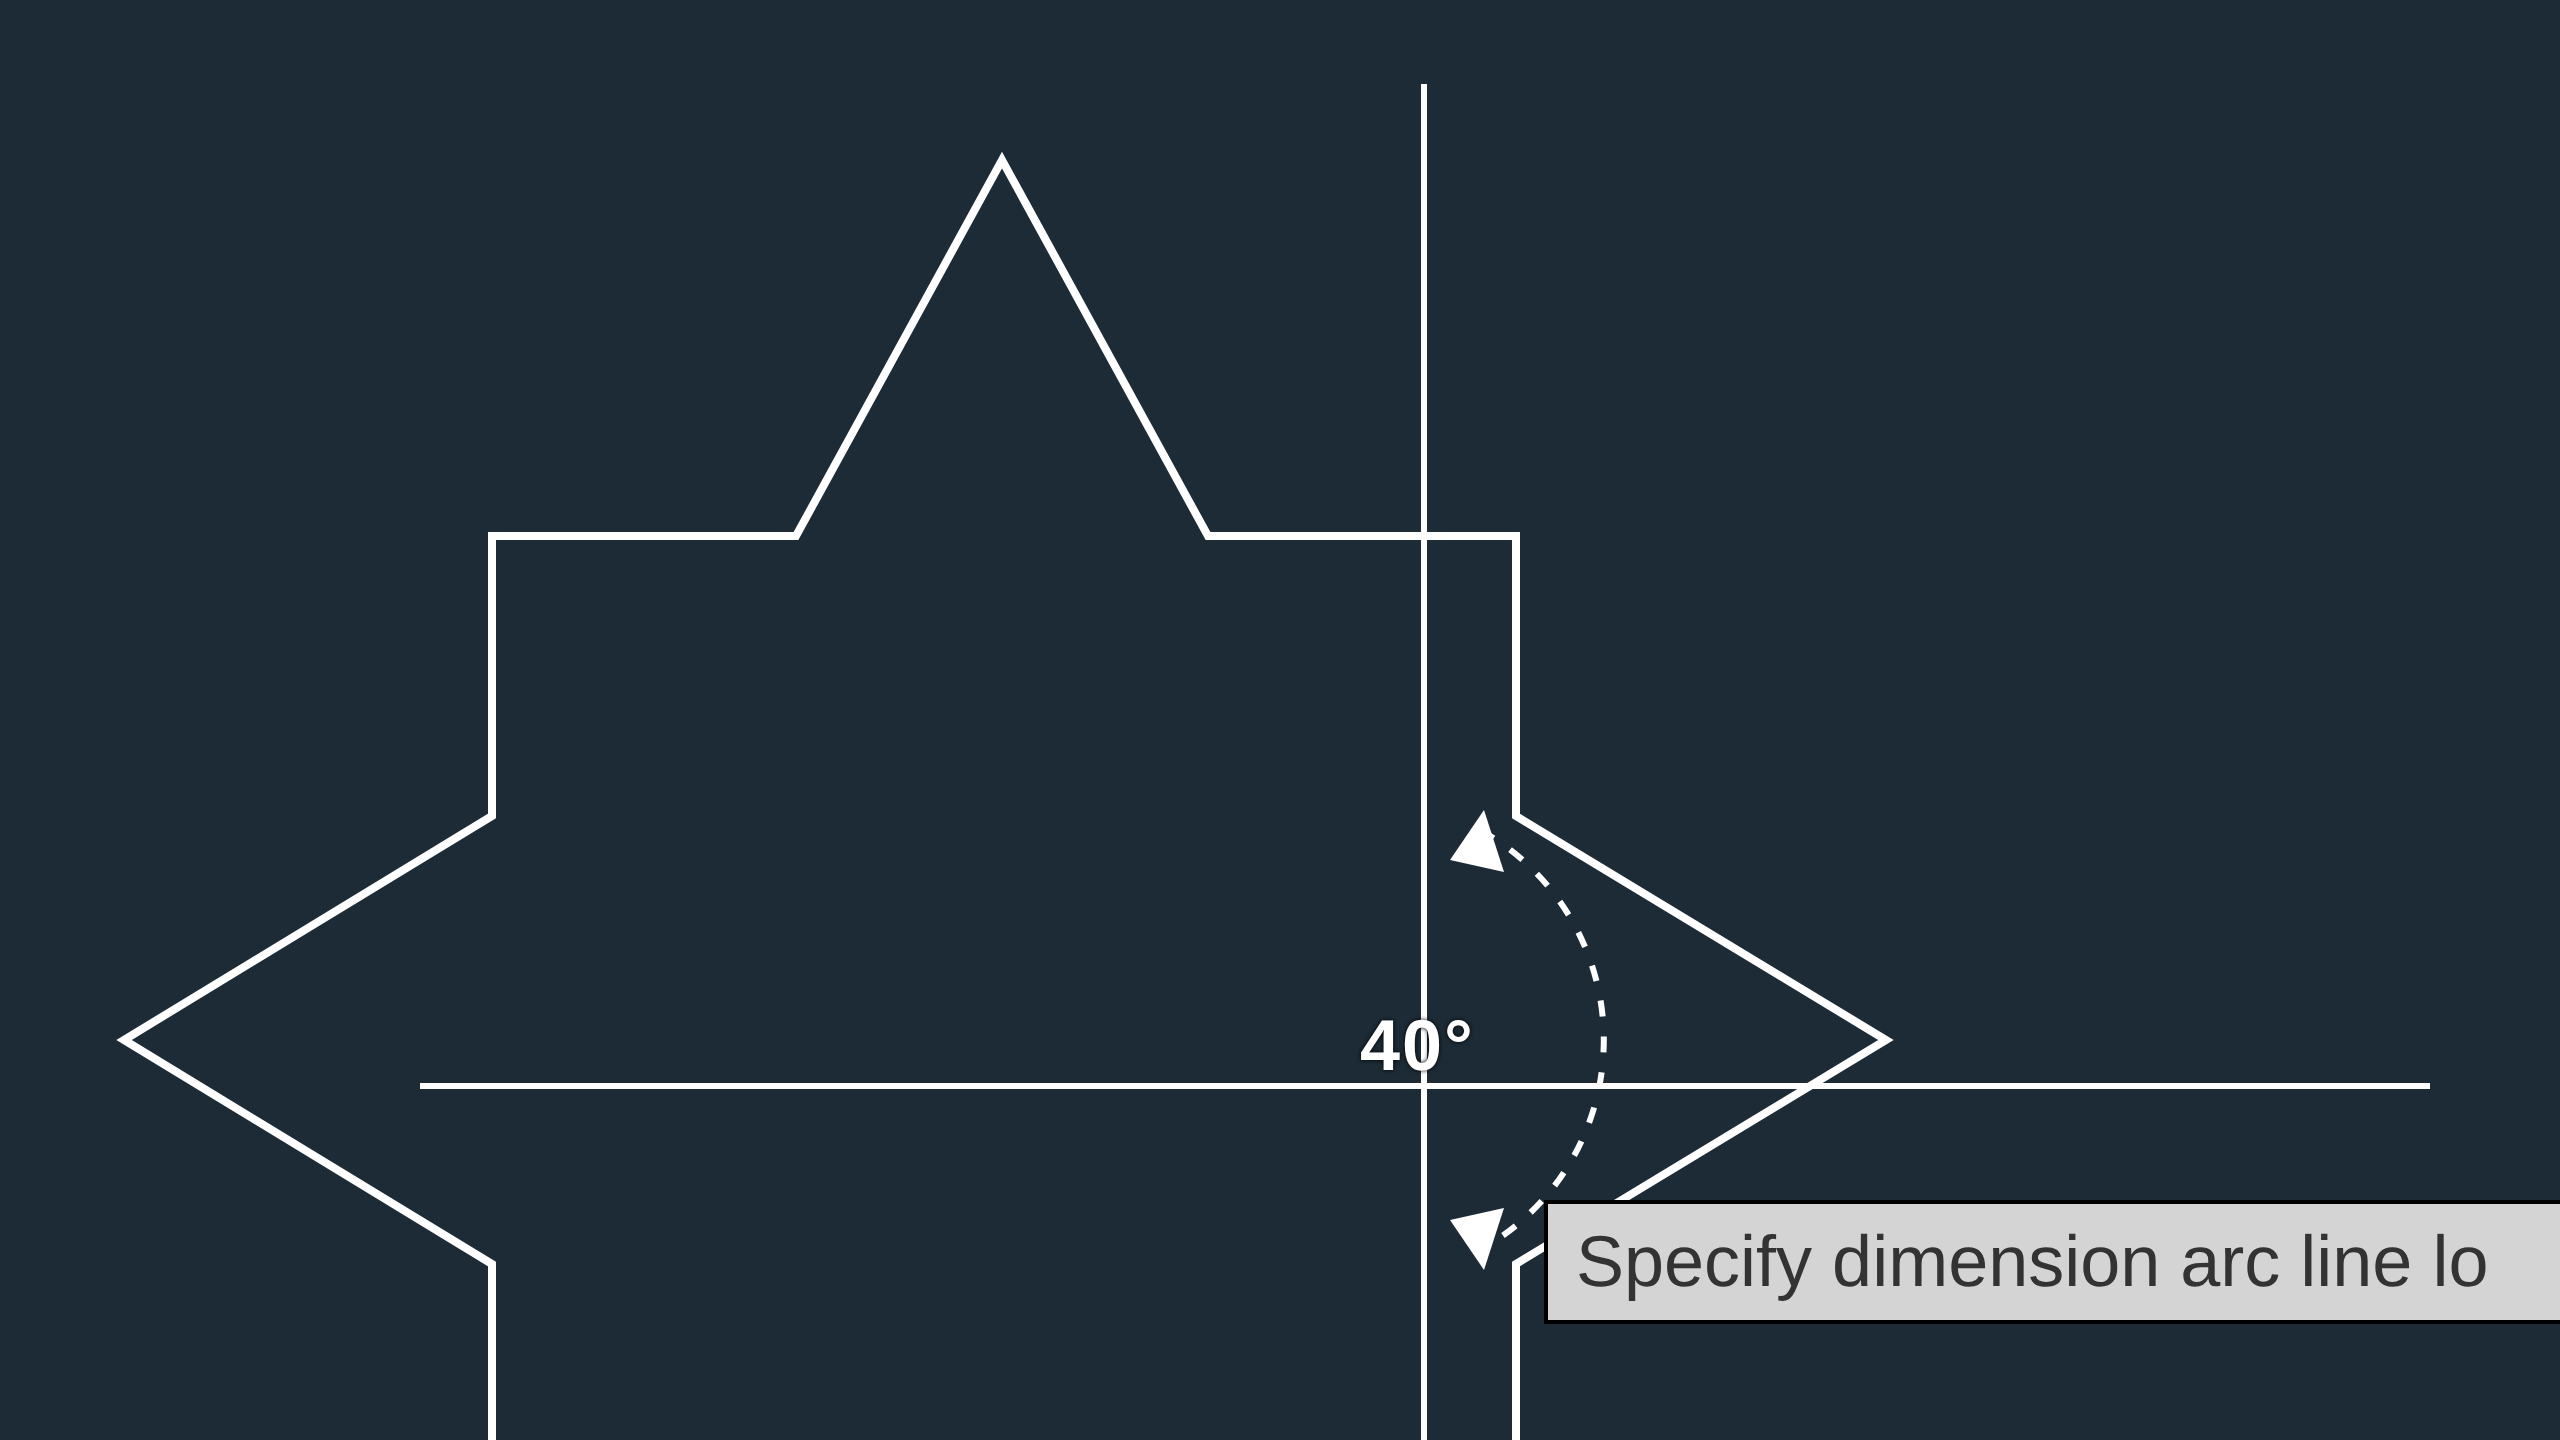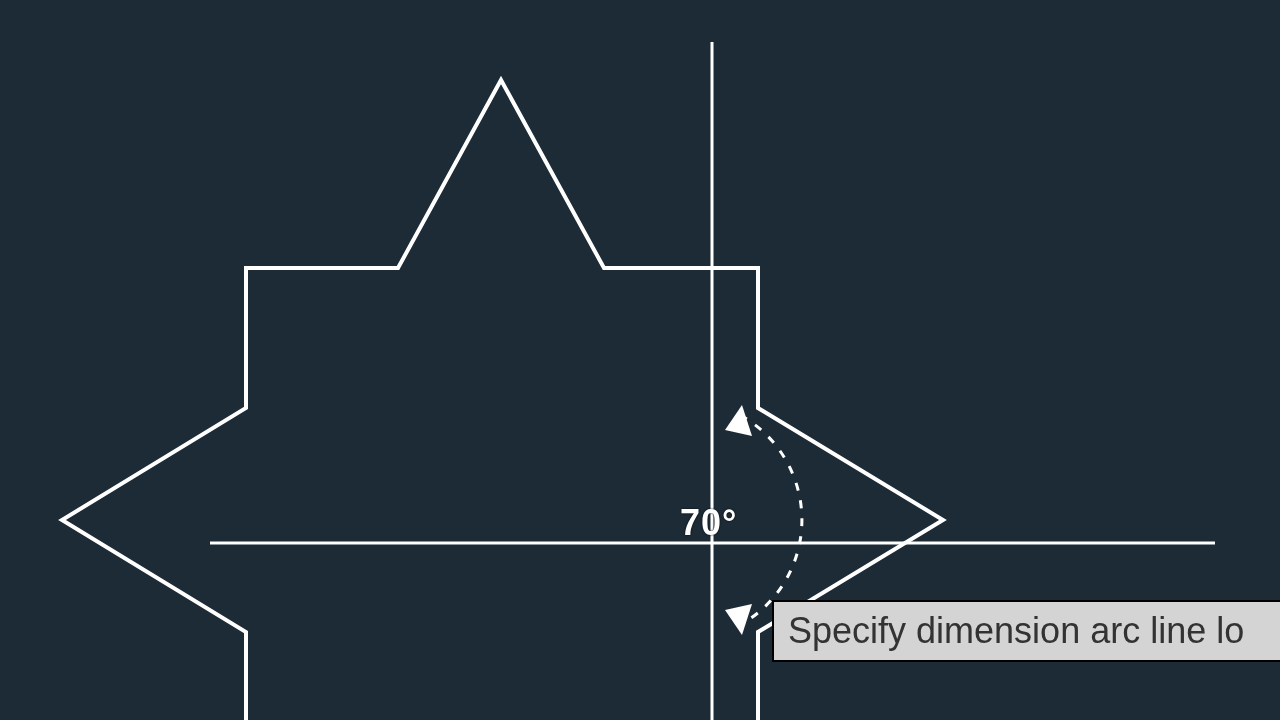--- a/index.html
+++ b/index.html
@@ -62,17 +62,17 @@
 
     <line x1="712" y1="42" x2="712" y2="720" stroke="#ffffff" stroke-width="3"></line>
 
     <path d="M 740 415 A 120 120 0 0 1 740 625" fill="none" stroke="#ffffff" stroke-width="3" stroke-dasharray="8 10"></path>
 
     <polygon points="742,405 725,430 752,436" fill="#ffffff"></polygon>
 
     <polygon points="742,635 752,604 725,610" fill="#ffffff"></polygon>
   </svg>
 
-  <div class="angle-text">70°</div>
+  <div class="angle-text">40°</div>
 
   <div class="tooltip">Specify dimension arc line lo</div>
 
 </div>
 
 </body></html>

